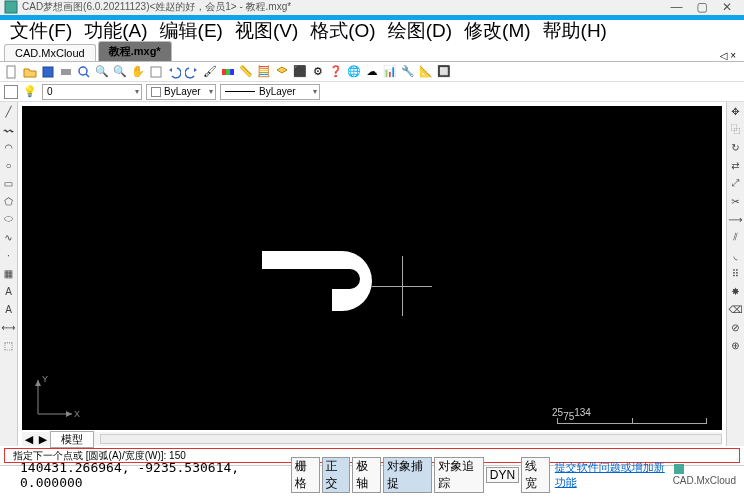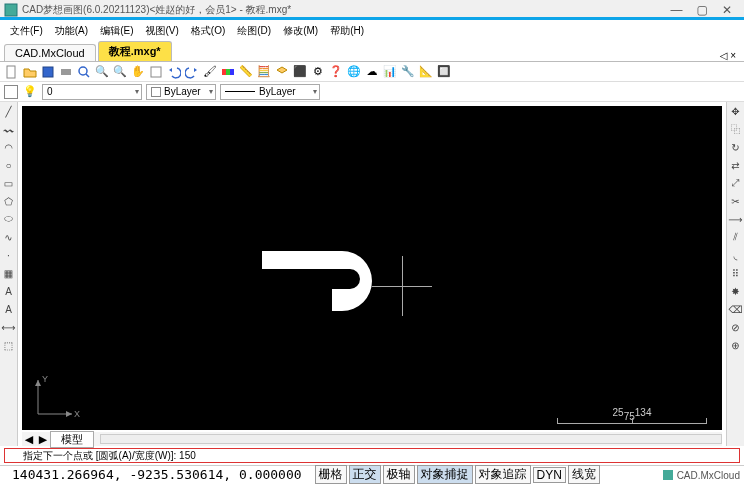--- a/index.html
+++ b/index.html
@@ -1,57 +1,57 @@
 <!DOCTYPE html>
 <html><head>
 <meta charset="utf-8">
 <style>
 * { margin: 0; padding: 0; box-sizing: border-box; font-family: "Microsoft YaHei", sans-serif; }
 body { width: 744px; height: 500px; background: #fff; overflow: hidden; font-size: 11px; }
-.titlebar { height: 20px; background: #f0f0f0; display: flex; align-items: flex-end; padding: 0 4px; border-bottom: 3px solid #0ea5e9; }
+.titlebar { height: 20px; background: #f0f0f0; display: flex; align-items: flex-start; padding: 0 4px; border-bottom: 5px solid #0ea5e9; }
 .titlebar .icon { width: 14px; height: 14px; margin-right: 4px; }
 .titlebar .title { font-size: 10px; color: #555; flex: 1; }
 .winctrl { display: flex; gap: 14px; padding-right: 8px; }
 .winctrl span { font-size: 12px; color: #555; cursor: pointer; }
-.menubar { height: 22px; display: flex; align-items: center; padding: 0 6px; gap: 4px; font-size: 10px; }
+.menubar { height: 22px; display: flex; align-items: center; padding: 0 6px; gap: 4px; font-size: 19px; }
 .menubar span { padding: 2px 4px; cursor: pointer; }
 .tabrow { height: 20px; display: flex; align-items: flex-end; padding: 0 4px; border-bottom: 1px solid #bbb; font-size: 11px; }
 .tab { padding: 2px 10px; border: 1px solid #bbb; border-bottom: none; background: #f8f8f8; margin-right: 2px; border-radius: 3px 3px 0 0; }
-.tab.active { background: #fde047; font-weight: bold; }
+.tab.active { background: #737373; font-weight: bold; }
 .tab-close { margin-left: auto; padding: 0 4px; font-size: 10px; }
 .toolbar1 { height: 20px; display: flex; align-items: center; padding: 0 4px; gap: 2px; border-bottom: 1px solid #ddd; }
 .ticon { width: 16px; height: 16px; display: inline-flex; align-items: center; justify-content: center; font-size: 11px; cursor: pointer; }
 .toolbar2 { height: 20px; display: flex; align-items: center; padding: 0 4px; gap: 4px; border-bottom: 1px solid #ddd; }
 .color-swatch { width: 14px; height: 14px; background: #fff; border: 1px solid #888; }
 .dd { height: 16px; border: 1px solid #aaa; font-size: 10px; padding: 0 14px 0 4px; background: #fff; position: relative; display: inline-flex; align-items: center; }
 .dd::after { content: "▾"; position: absolute; right: 2px; font-size: 8px; color: #666; }
 .work { display: flex; height: 344px; }
 .ltool, .rtool { width: 18px; background: #f0f0f0; display: flex; flex-direction: column; align-items: center; gap: 4px; padding-top: 2px; border-right: 1px solid #ccc; }
 .rtool { border-right: none; border-left: 1px solid #ccc; }
 .ltool span, .rtool span { width: 14px; height: 14px; font-size: 10px; display: flex; align-items: center; justify-content: center; cursor: pointer; color: #444; }
 .canvas-wrap { flex: 1; position: relative; background: #fff; }
 .canvas { position: absolute; inset: 4px 4px 16px 4px; background: #000; }
 .ucs { position: absolute; left: 8px; bottom: 8px; color: #888; font-size: 9px; }
 .ucs svg { display: block; }
 .scale { position: absolute; right: 10px; bottom: 6px; color: #ccc; font-size: 10px; }
 .scalebar { width: 150px; height: 6px; border-bottom: 1.5px solid #aaa; border-left: 1.5px solid #aaa; border-right: 1.5px solid #aaa; position: relative; }
 .scalebar .mid { position: absolute; left: 50%; top: 0; bottom: 0; border-left: 1.5px solid #aaa; }
-.scale-lbl { display: flex; justify-content: center; width: 160px; margin-left: -5px; margin-top: -16px; }
+.scale-lbl { display: flex; justify-content: flex-start; width: 160px; margin-left: -5px; margin-top: -16px; }
 .shape { position: absolute; left: 240px; top: 135px; }
 .cursor { position: absolute; left: 380px; top: 180px; }
 .cursor .h, .cursor .v { position: absolute; background: #aaa; }
 .cursor .h { width: 60px; height: 1px; left: -30px; top: 0; }
 .cursor .v { width: 1px; height: 60px; left: 0; top: -30px; }
 .hscroll { position: absolute; left: 4px; right: 4px; bottom: 0; height: 14px; display: flex; align-items: center; background: #f4f4f4; font-size: 11px; }
 .hscroll .arr { width: 14px; text-align: center; cursor: pointer; }
 .hscroll .mtab { padding: 0 10px; border: 1px solid #aaa; background: #fff; }
 .hscroll .track { flex: 1; height: 10px; background: #eee; margin-left: 6px; border: 1px solid #ccc; }
-.cmd { border: 1.5px solid #d33; margin: 2px 4px; font-size: 10px; line-height: 11px; padding: 1px 18px; font-family: SimSun, monospace; }
+.cmd { border: 1.5px solid #d33; margin: 2px 4px; font-size: 10px; line-height: 11px; padding: 1px 8px; font-family: SimSun, monospace; }
 .status { height: 18px; display: flex; align-items: center; font-size: 12px; border-top: 1px solid #ccc; }
-.status .coords { padding: 0 12px; font-size: 13px; font-family: monospace; }
+.status .coords { padding: 0 20px; font-size: 13px; font-family: monospace; }
 .status .btn { border: 1px solid #999; padding: 0 3px; margin: 0 1px; background: #f8f8f8; cursor: pointer; font-size: 12px; }
 .status .btn.on { background: #cde; }
 .status .link { color: #06c; text-decoration: underline; margin-left: 4px; cursor: pointer; font-size: 11px; }
 .status .logo { margin-left: auto; padding: 0 4px; font-size: 10px; color: #555; }
 </style>
 </head>
 <body>
 
 <div class="titlebar">
   <span class="icon">
@@ -255,19 +255,20 @@
 
 <div class="status">
   <span class="coords">140431.266964, -9235.530614, 0.000000</span>
   <span class="btn">栅格</span>
   <span class="btn on">正交</span>
   <span class="btn">极轴</span>
   <span class="btn on">对象捕捉</span>
   <span class="btn">对象追踪</span>
   <span class="btn">DYN</span>
   <span class="btn">线宽</span>
+  <span class="link">提交软件问题或增加新功能</span>
   <span class="logo">
     <svg width="12" height="12" style="vertical-align:-2px">
         <rect x="1" y="1" width="10" height="10" fill="#4a9"></rect>
       </svg>
     <span>CAD.MxCloud</span>
   </span>
 </div>
 
 </body></html>

